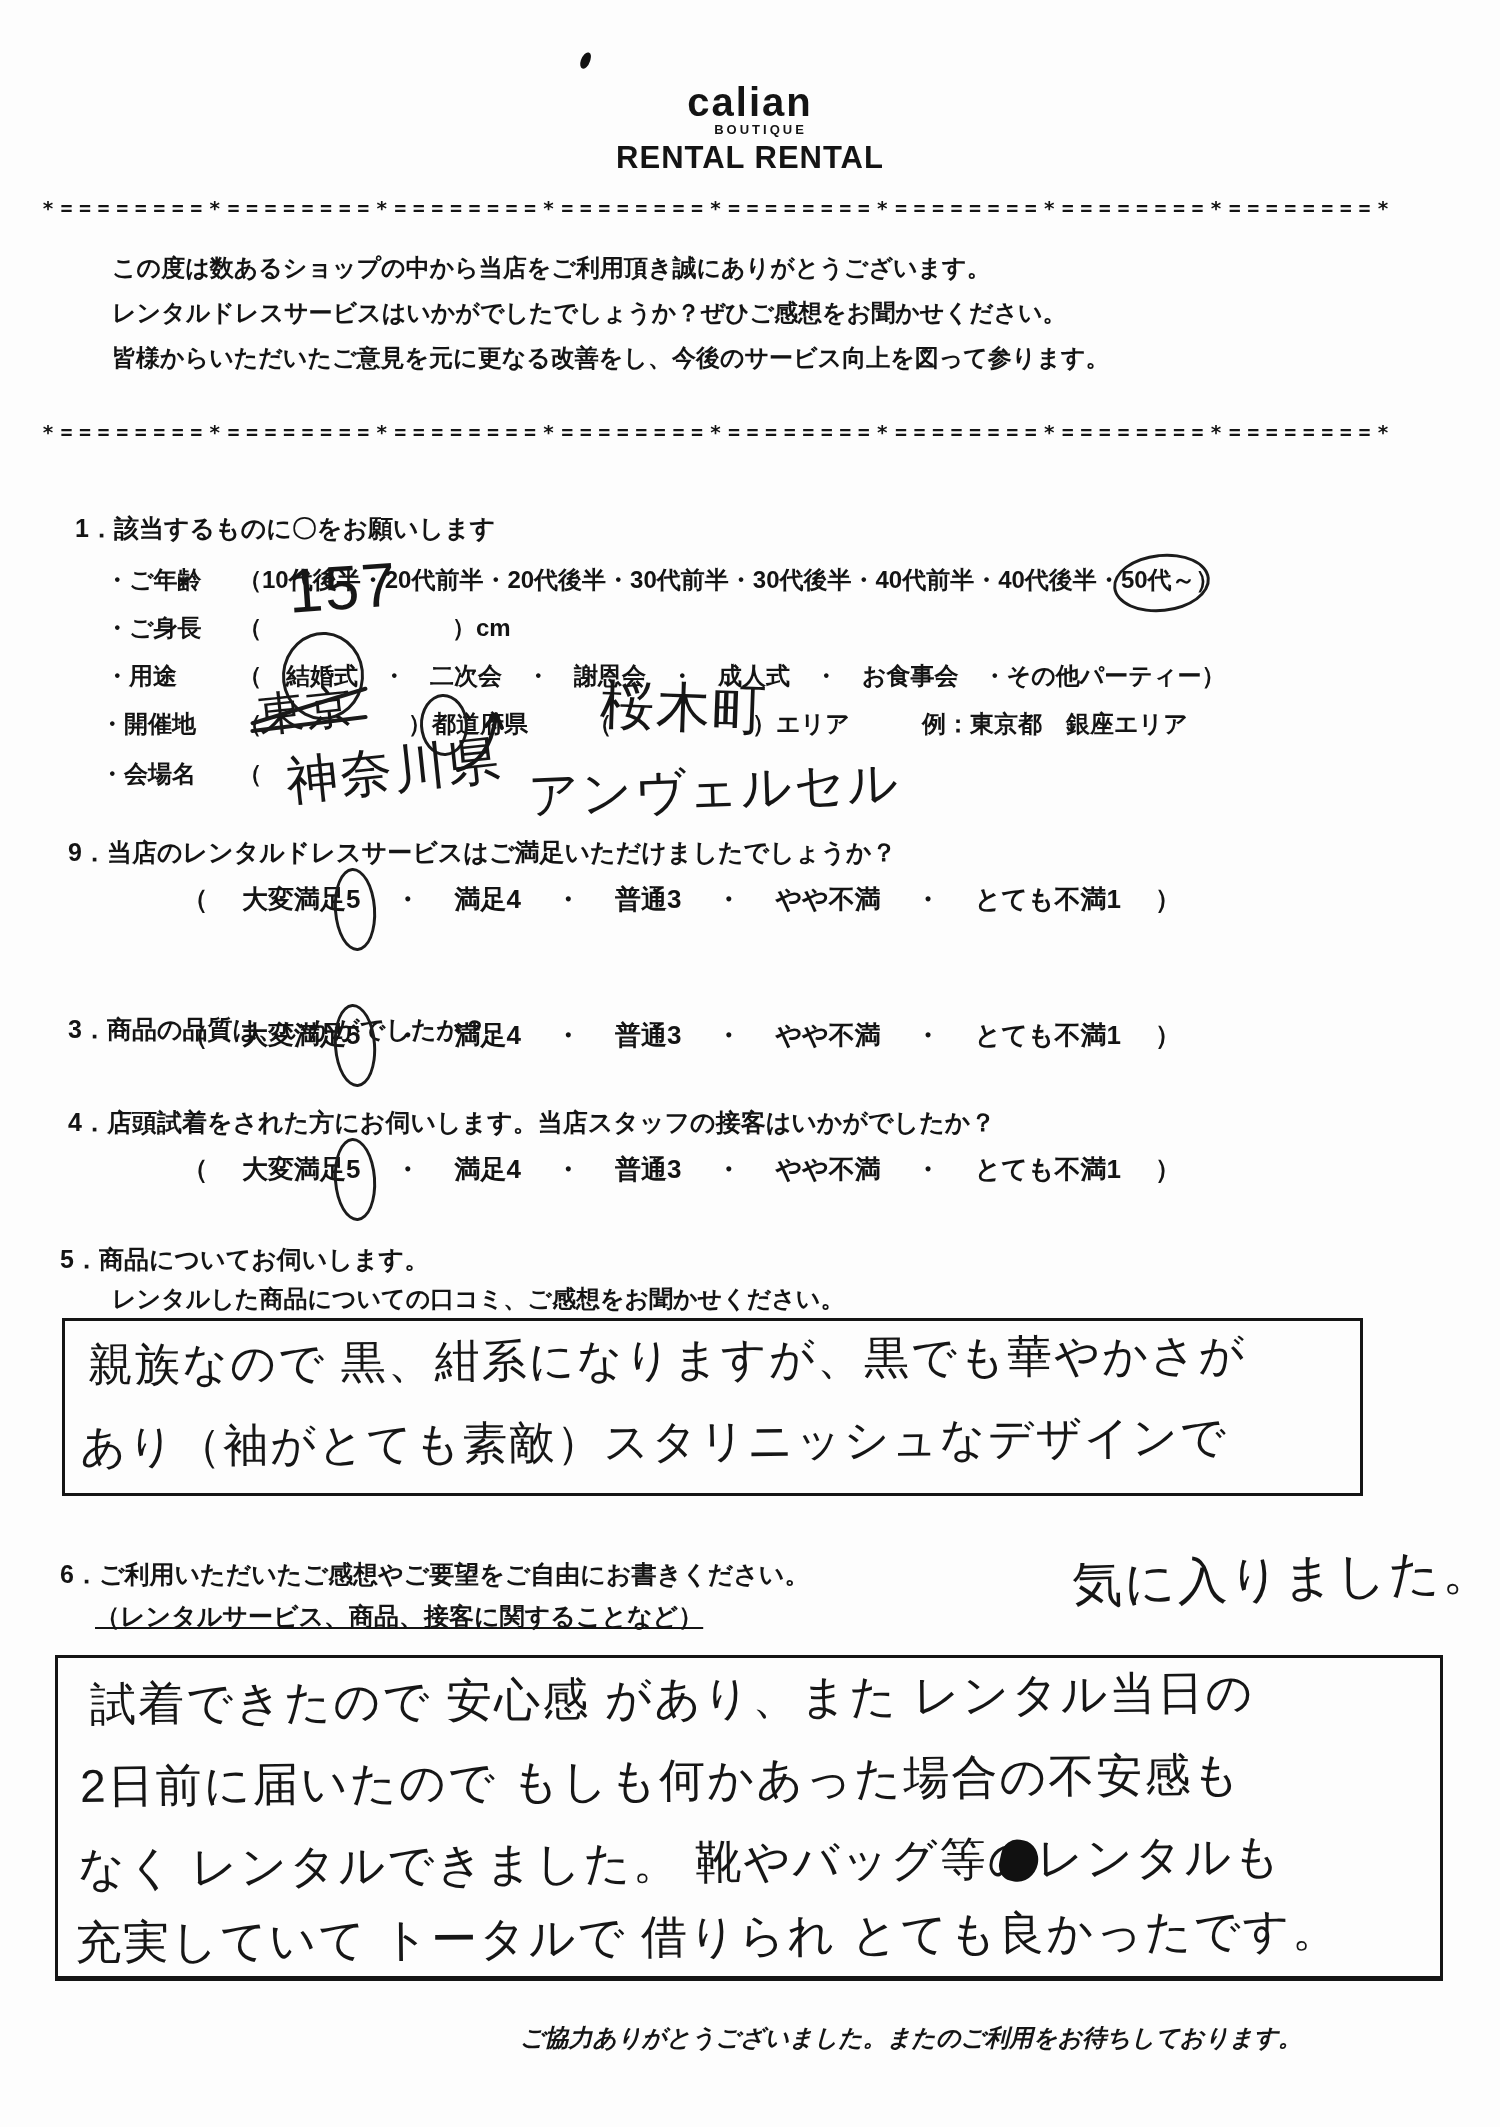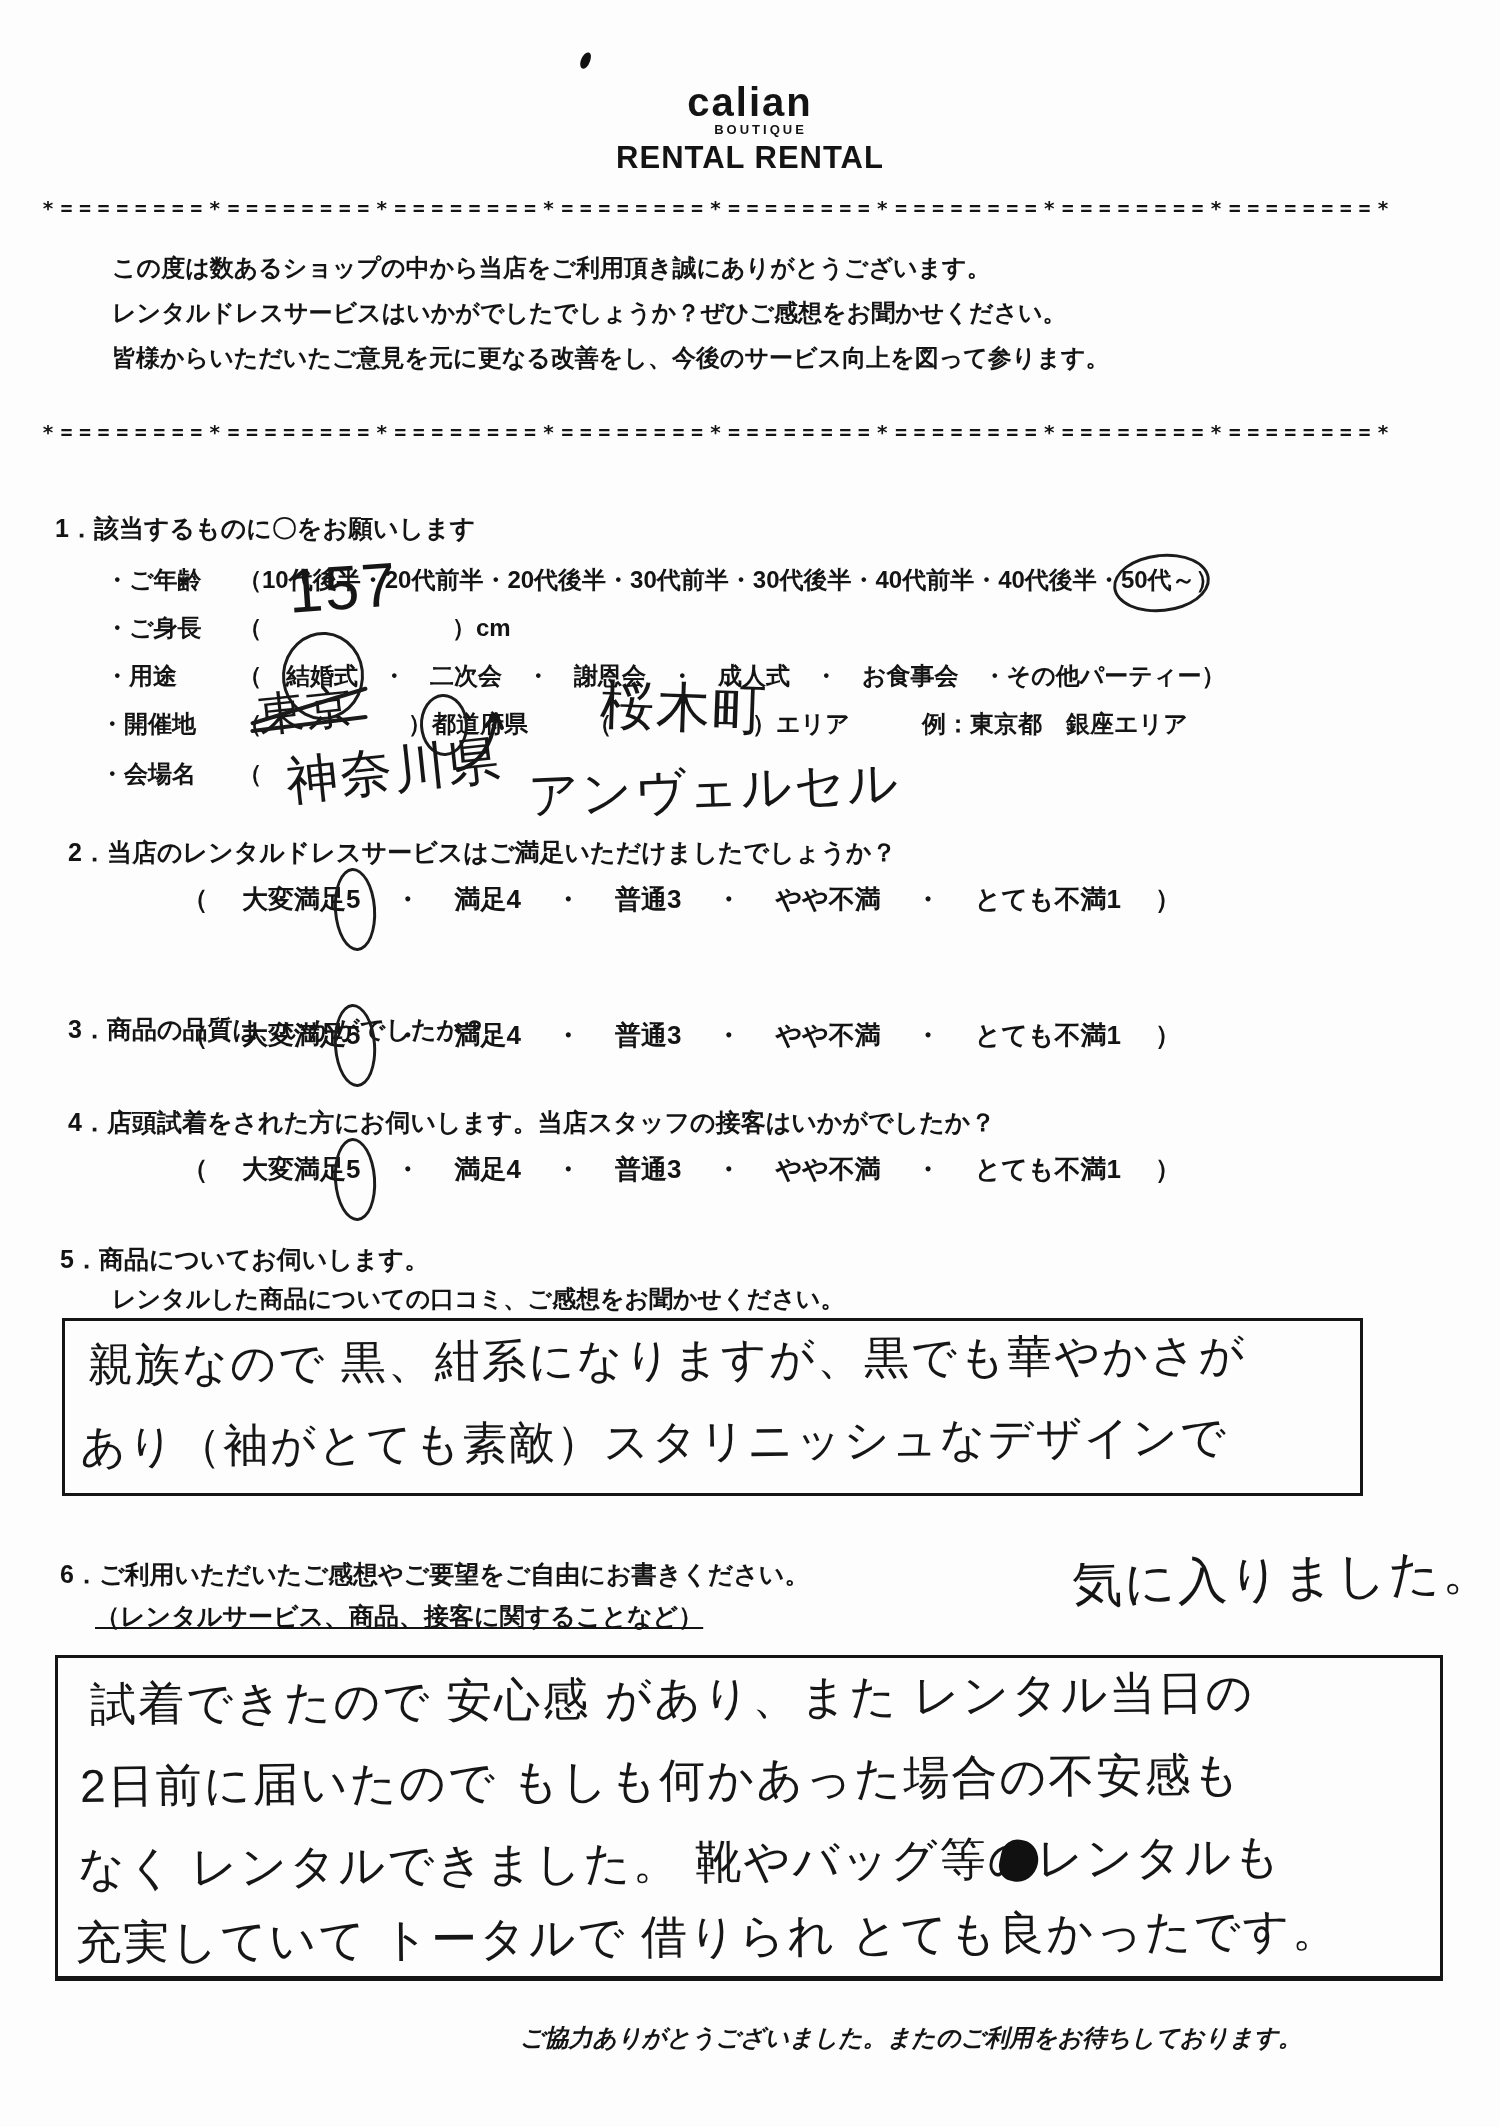--- a/index.html
+++ b/index.html
@@ -39,21 +39,21 @@
 <div class="abs" style="left:0;right:0;top:122px;text-align:center;font-weight:700;font-size:13px;letter-spacing:3px;padding-left:21px;">BOUTIQUE</div>
 <div class="abs" style="left:0;right:0;top:140px;text-align:center;font-weight:700;font-size:31px;letter-spacing:1px;">RENTAL RENTAL</div>
 
 <div class="abs sep" style="left:42px;top:196px;">*========*========*========*========*========*========*========*========*</div>
 <div class="abs sep" style="left:42px;top:420px;">*========*========*========*========*========*========*========*========*</div>
 
 <div class="abs print" style="left:112px;top:252px;">この度は数あるショップの中から当店をご利用頂き誠にありがとうございます。</div>
 <div class="abs print" style="left:112px;top:297px;">レンタルドレスサービスはいかがでしたでしょうか？ぜひご感想をお聞かせください。</div>
 <div class="abs print" style="left:112px;top:342px;">皆様からいただいたご意見を元に更なる改善をし、今後のサービス向上を図って参ります。</div>
 
-<div class="abs h" style="left:55px;top:512px;">1．該当するものに〇をお願いします</div>
+<div class="abs h" style="left:75px;top:512px;">1．該当するものに〇をお願いします</div>
 
 <div class="abs print" style="left:105px;top:564px;">・ご年齢</div>
 <div class="abs print" style="left:238px;top:564px;">
   <span>（</span><span>10代後半・20代前半・20代後半・30代前半・30代後半・40代前半・40代後半・</span><span class="opt-circle"><span>50代～</span><i class="ring age-ring"></i></span><span>）</span>
 </div>
 
 <div class="abs print" style="left:105px;top:612px;">・ご身長</div>
 <div class="abs print" style="left:238px;top:612px;">（</div>
 <div class="abs print" style="left:452px;top:612px;">）cm</div>
 <div class="abs hand" style="left:288px;top:552px;font-size:62px;transform:rotate(-4deg);">157</div>
@@ -78,21 +78,21 @@
 <div class="abs hand" style="left:286px;top:736px;font-size:52px;transform:rotate(-6deg);">神奈川県</div>
 <svg class="abs" style="left:450px;top:706px;" width="62" height="72" viewBox="0 0 62 72">
   <path d="M8,64 C30,58 42,38 46,10" stroke="#161616" stroke-width="4" fill="none" stroke-linecap="round"></path>
   <path d="M36,20 L46,8 L52,22" stroke="#161616" stroke-width="4" fill="none" stroke-linecap="round" stroke-linejoin="round"></path>
 </svg>
 
 <div class="abs print" style="left:100px;top:758px;">・会場名</div>
 <div class="abs print" style="left:238px;top:758px;">（</div>
 <div class="abs hand" style="left:528px;top:756px;font-size:50px;transform:rotate(-2deg);">アンヴェルセル</div>
 
-<div class="abs h" style="left:68px;top:836px;">2．当店のレンタルドレスサービスはご満足いただけましたでしょうか？</div>
+<div class="abs h" style="left:68px;top:836px;">9．当店のレンタルドレスサービスはご満足いただけましたでしょうか？</div>
 <div class="abs scale-row" style="left:182px;top:882px;">
   <span>（</span>
   <span><span>大変満足</span><span class="opt-circle"><span>5</span><i class="ring num-ring"></i></span></span>
   <span>・</span>
   <span>満足4</span>
   <span>・</span>
   <span>普通3</span>
   <span>・</span>
   <span>やや不満</span>
   <span>・</span>

